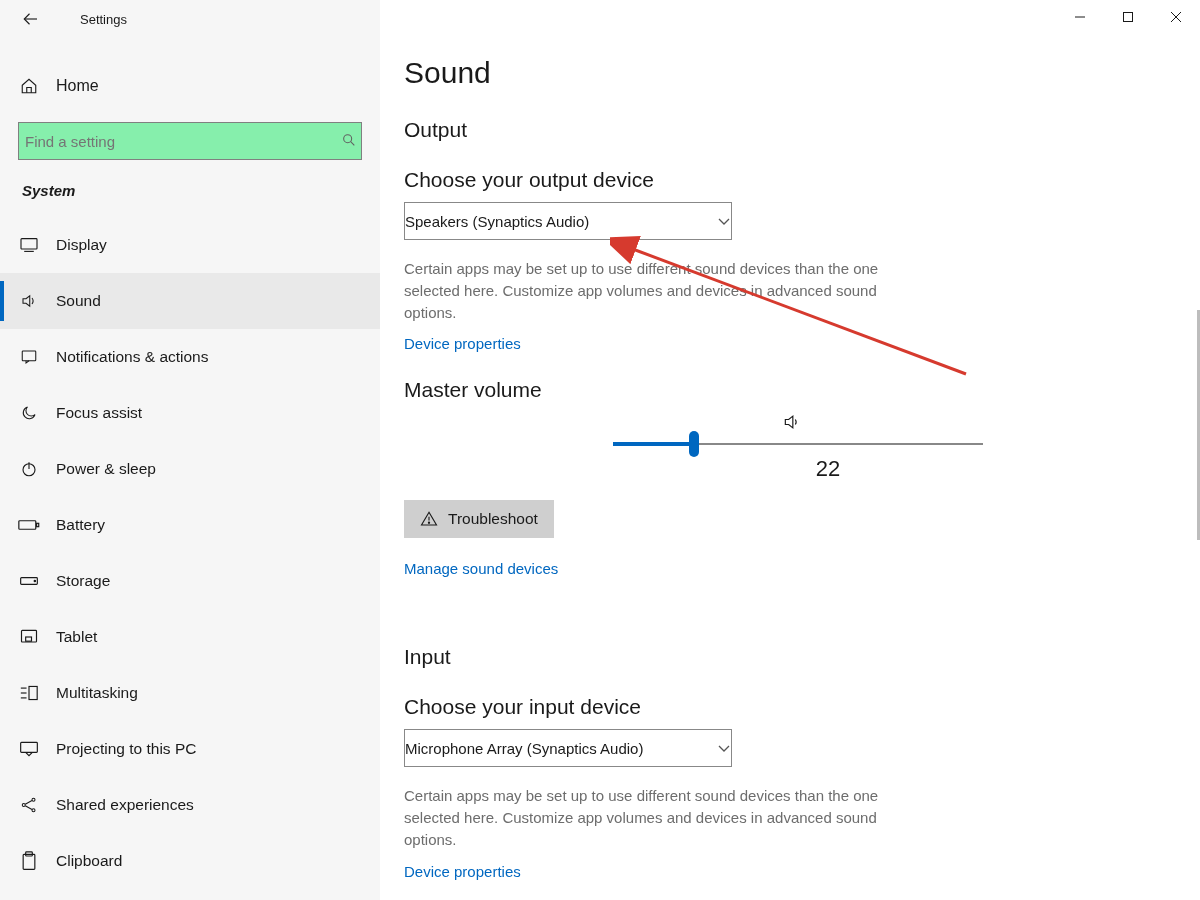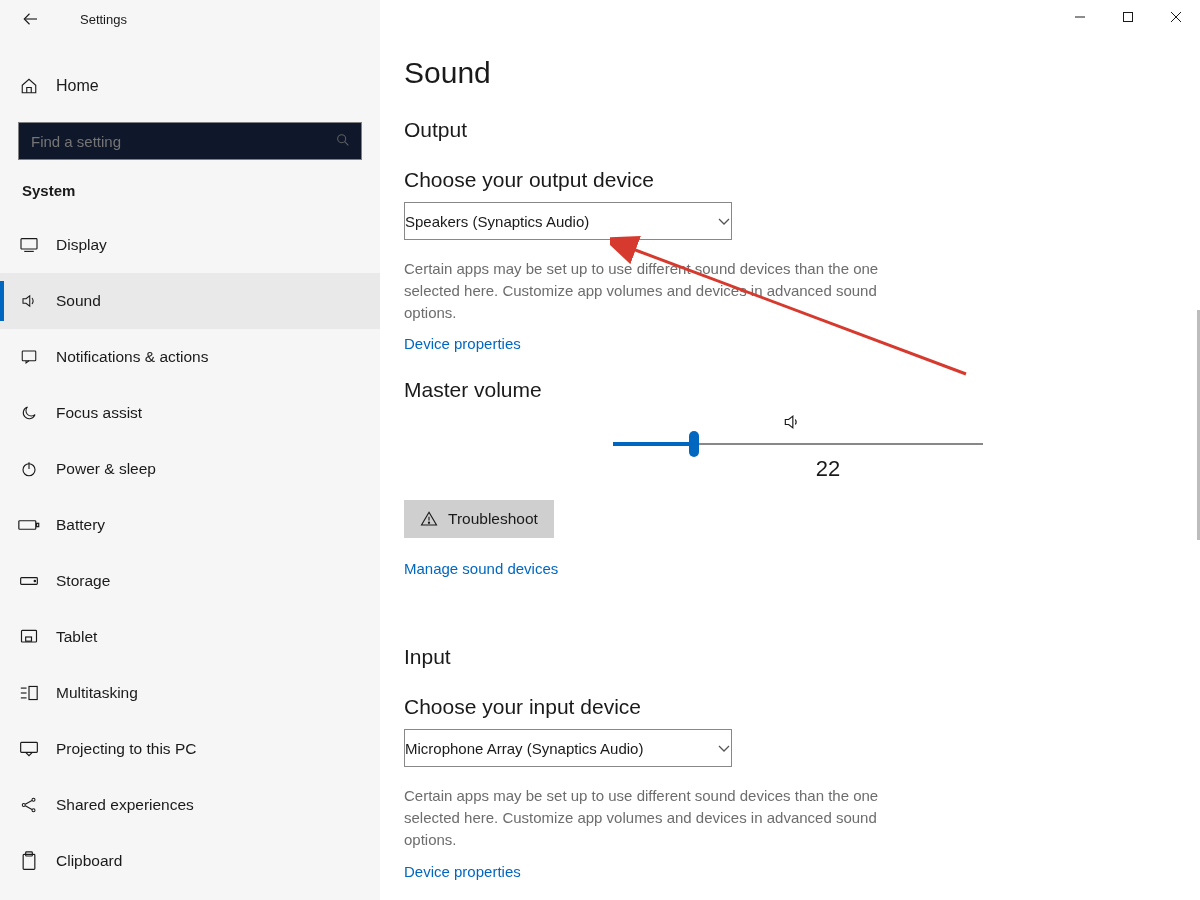--- a/index.html
+++ b/index.html
@@ -49,36 +49,37 @@
   .home-row .icon { width: 22px; display:flex; justify-content:center; }
   .home-row .label { margin-left: 16px; }
   .search-wrap {
     margin: 10px 18px 22px 18px;
   }
   .searchbox {
     display: flex;
     align-items: center;
     justify-content: space-between;
     border: 1px solid #808080;
-    background: #0f172a;
+    background: #86efac;
     height: 38px;
-    padding: 0 10px;
+    padding: 0 4px;
   }
   .searchbox input {
     border: none; outline: none;
     font-size: 15px;
     color: #666;
     background: transparent;
     width: 100%;
   }
   .section-title {
     font-weight: 600;
     font-size: 15px;
     padding: 0 22px;
     margin-bottom: 18px;
+    font-style: italic;
   }
   .nav {
     display: flex;
     flex-direction: column;
     overflow-y: auto;
   }
   .nav-item {
     display: flex;
     align-items: center;
     height: 56px;

